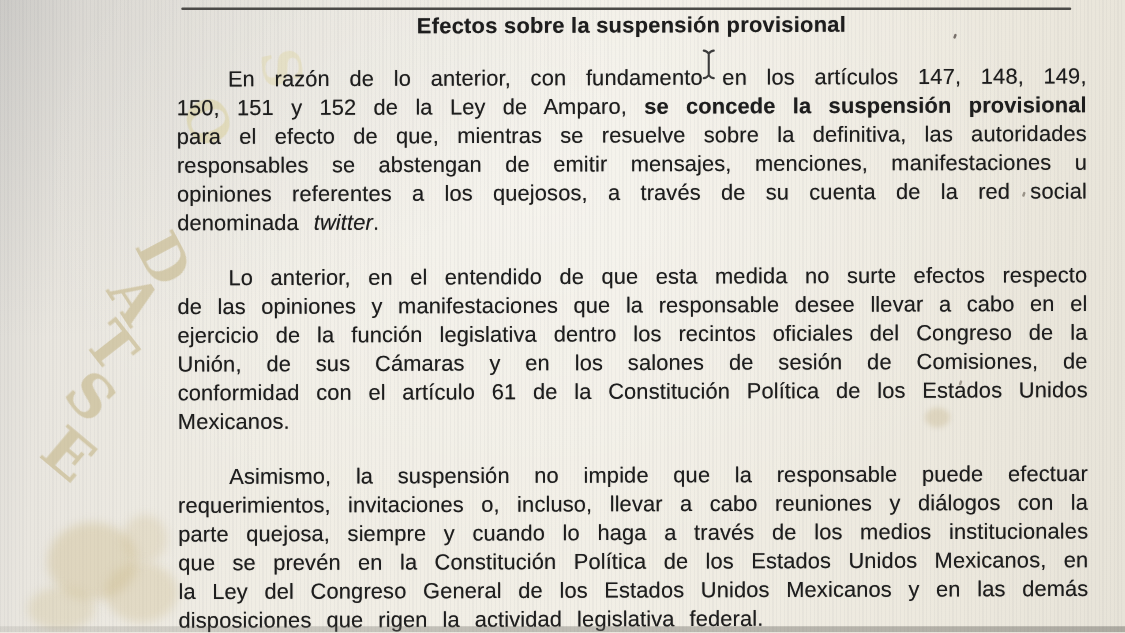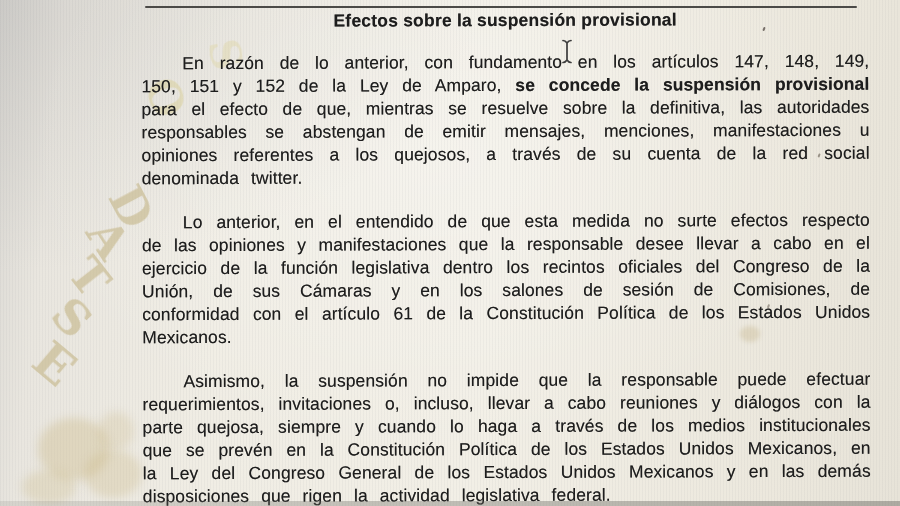--- a/index.html
+++ b/index.html
@@ -61,21 +61,21 @@
     font-size: 17.5px; font-weight: bold; text-align: center;
     letter-spacing: 0.2px;
   }
   .doc p {
     margin: 0 0 21px 0;
     font-size: 17.5px; line-height: 23px;
     text-align: justify; text-indent: 41px;
     letter-spacing: 0.1px; word-spacing: 7px;
   }
   .seg-bold { font-weight: bold; }
-  .seg-italic { }
+  .seg-italic { font-style: italic; }
   
   .ibeam { position: absolute; left: 561px; top: 39px; width: 12px; height: 25px; }
   
   .bottom-band {
     position: absolute; left: 0; bottom: 0; width: 900px; height: 5px;
     background: linear-gradient(to right,
       rgba(122,120,113,0.16) 0%, rgba(110,108,101,0.36) 40%, rgba(104,102,96,0.46) 100%);
   }
   
   .specks {

